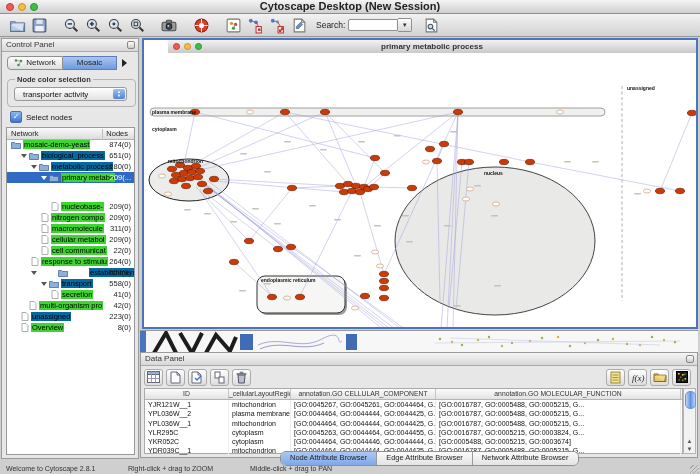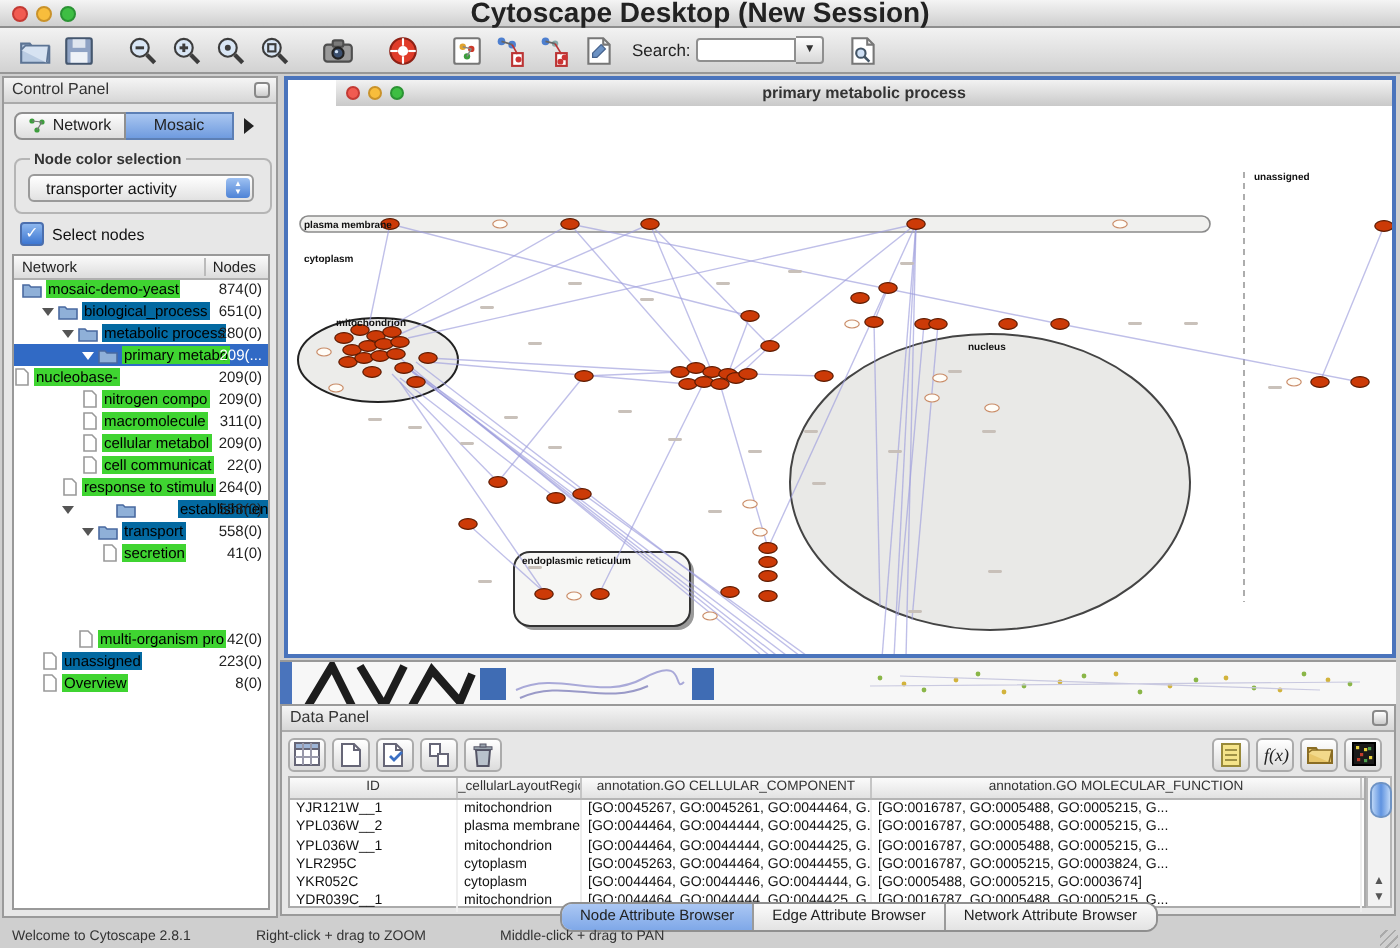--- a/index.html
+++ b/index.html
@@ -1,21 +1,21 @@
 <!DOCTYPE html>
 <html><head>
 <meta charset="utf-8">
 <style>
   html,body{margin:0;padding:0;background:#888;}
   #app{position:relative;width:700px;height:474px;background:#cfcfcf;overflow:hidden;
        font-family:"Liberation Sans",sans-serif;-webkit-font-smoothing:antialiased;}
   
   .titlebar{position:absolute;left:0;top:0;width:700px;height:13px;
     background:linear-gradient(#f4f4f4,#cfcfcf);border-bottom:1px solid #8e8e8e;}
-  .titlebar .title{width:100%;text-align:center;font-size:14px;font-weight:bold;color:#222;line-height:13px;}
+  .titlebar .title{width:100%;text-align:center;font-size:11px;font-weight:bold;color:#222;line-height:13px;}
   .lights{position:absolute;left:6px;top:3px;display:flex;gap:4px;}
   .light{width:8px;height:8px;border-radius:50%;box-sizing:border-box;}
   .light.red{background:#f15b51;border:1px solid #c33a34;}
   .light.yellow{background:#f8bd3c;border:1px solid #c9922a;}
   .light.green{background:#3ebe43;border:1px solid #2b9334;}
   
   .toolbar{position:absolute;left:0;top:14px;width:700px;height:23px;
     background:linear-gradient(#f2f2f2,#d2d2d2);border-bottom:1px solid #979797;
     display:flex;align-items:center;padding-left:8px;box-sizing:border-box;}
   .tb-icon{width:18px;height:18px;display:flex;align-items:center;justify-content:center;margin-right:4px;}
@@ -308,21 +308,21 @@
           <div class="trow sel" style="padding-left: 34px;">
             <span class="tri-down"></span>
             <span class="ticon">
               <svg width="10" height="8" viewBox="0 0 10 8">
                 <path d="M0.5 1.5h3l1 1h5v5h-9z" fill="#8fb0d8" stroke="#4a6aa0" stroke-width="0.8"></path>
               </svg>
             </span>
             <span class="t-label green">primary metabo</span>
             <span class="t-count">209(...</span>
           </div>
-          <div class="trow" style="">
+          <div class="trow" style="padding-left: 44px; margin-top: 18px;">
             <span class="ticon">
               <svg width="8" height="9" viewBox="0 0 8 9">
                 <path d="M1 0.5h4l2 2v6H1z" fill="#fff" stroke="#999" stroke-width="0.8"></path>
               </svg>
             </span>
             <span class="t-label green">nucleobase-</span>
             <span class="t-count">209(0)</span>
           </div>
           <div class="trow" style="padding-left: 34px;">
             <span class="ticon">
@@ -391,21 +391,21 @@
           </div>
           <div class="trow" style="padding-left: 44px;">
             <span class="ticon">
               <svg width="8" height="9" viewBox="0 0 8 9">
                 <path d="M1 0.5h4l2 2v6H1z" fill="#fff" stroke="#999" stroke-width="0.8"></path>
               </svg>
             </span>
             <span class="t-label green">secretion</span>
             <span class="t-count">41(0)</span>
           </div>
-          <div class="trow" style="padding-left: 32px; margin-top: 32px;">
+          <div class="trow" style="padding-left: 22px;">
             <span class="ticon">
               <svg width="8" height="9" viewBox="0 0 8 9">
                 <path d="M1 0.5h4l2 2v6H1z" fill="#fff" stroke="#999" stroke-width="0.8"></path>
               </svg>
             </span>
             <span class="t-label green">multi-organism pro</span>
             <span class="t-count">42(0)</span>
           </div>
           <div class="trow" style="padding-left: 14px;">
             <span class="ticon">

